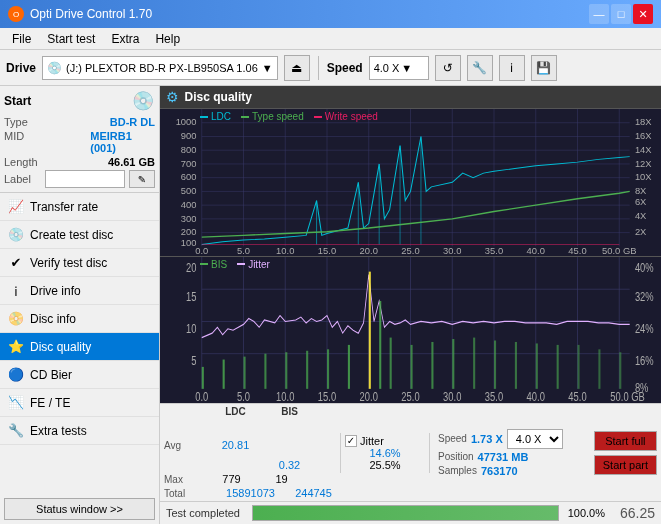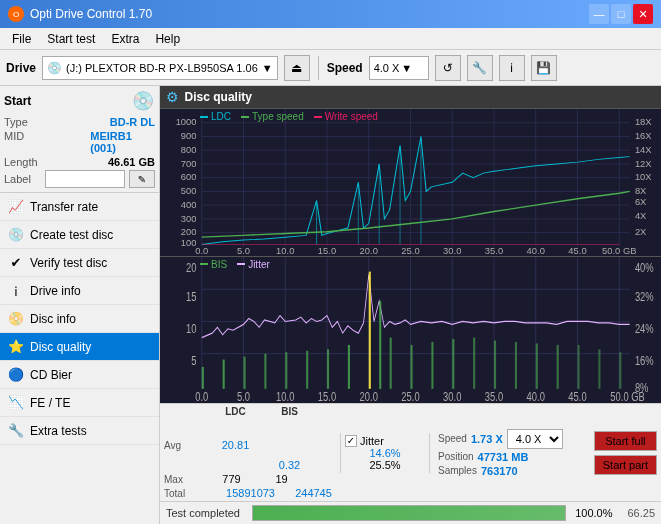--- a/index.html
+++ b/index.html
@@ -319,20 +319,21 @@
       <div class="sidebar-item">
         <span class="sidebar-item-icon">📉</span>
         <span>FE / TE</span>
       </div>
       <div class="sidebar-item">
         <span class="sidebar-item-icon">🔧</span>
         <span>Extra tests</span>
       </div>
     </div>
 
+    <button class="status-btn">Status window &gt;&gt;</button>
   </div>
 
   <div class="chart-area">
     <div class="chart-header">
       <span class="chart-header-icon">⚙</span>
       <span class="chart-title">Disc quality</span>
     </div>
 
     <div class="top-chart">
       <div class="chart-legend">
@@ -562,17 +563,17 @@
         <button class="start-btn">Start part</button>
       </div>
     </div>
 
     <div class="progress-area">
       <span class="status-text">Test completed</span>
       <div class="progress-bar-wrap">
         <div class="progress-bar-fill" style="width:100%;"></div>
       </div>
       <span class="progress-pct">100.0%</span>
-      <span style="font-size:11px;color:#555;padding-left:9px;">66.25</span>
+      <span style="font-size:14px;color:#555;padding-left:9px;">66.25</span>
     </div>
 
   </div>
 </div>
 
 </body></html>

